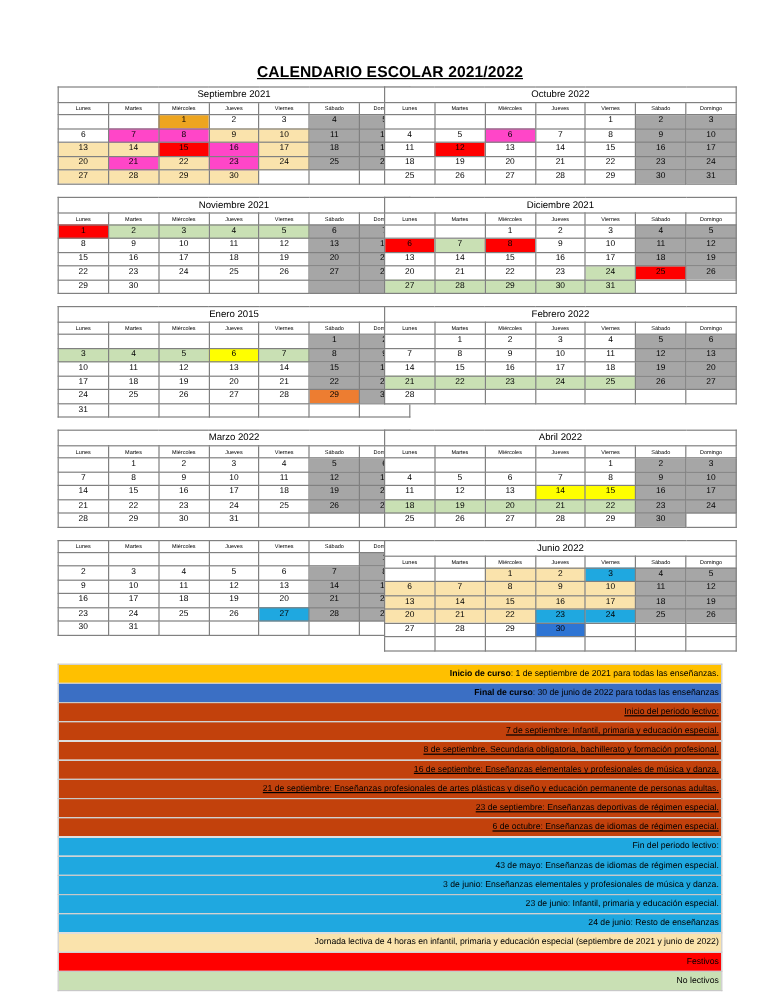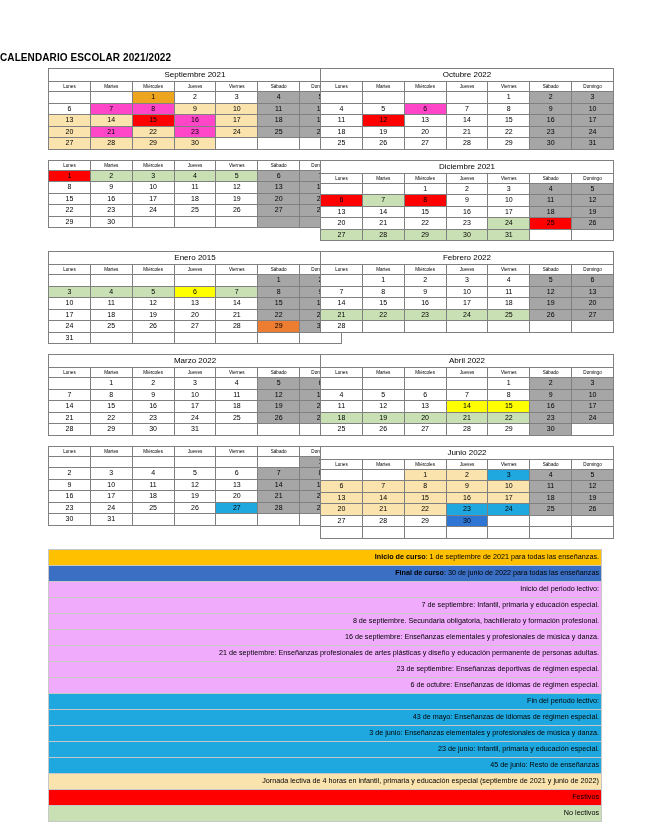--- a/index.html
+++ b/index.html
@@ -11,26 +11,28 @@
   }
   #page {
     width: 650px; height: 840px;
     position: relative;
     overflow: hidden;
     padding: 0;
   }
 
   
   .title {
-    font-size: 10px;
+    text-align: center;
+    font-size: 13px;
     font-weight: bold;
     color: #000;
     letter-spacing: 0.1px;
     padding-top: 52px;
     padding-bottom: 5px;
+    text-decoration: underline;
   }
 
   
   .cal-area {
     padding: 0 24px 0 48px;
   }
   .cal-row {
     display: flex;
     justify-content: flex-start;
     gap: 26px;
@@ -98,21 +100,21 @@
     line-height: 11.5px;
     height: 16px;
     padding: 0 2px 0 3px;
     color: #000;
     white-space: nowrap;
     overflow: hidden;
     text-align: right;
   }
   .lg-orange { background: #ffc000; color: #ffffff; }
   .lg-blue   { background: #3b6fc4; color: #ffffff; }
-  .lg-pink   { background: #f0abfc; color: #000000; }
+  .lg-pink   { background: #c2410c; color: #000000; text-decoration: underline; }
   .lg-cyan   { background: #1fa8e0; color: #000000; }
   .lg-tan    { background: #fae3ac; color: #000000; }
   .lg-red    { background: #ff0000; color: #ffffff; }
   .lg-green  { background: #c9e0b4; color: #000000; margin-left: 26px; }
   .legend td b { font-weight: bold; }
 </style>
 </head>
 <body>
 
 <div id="page">
@@ -250,20 +252,23 @@
               </tr>
             </tbody>
           </table>
         </div>
       </div>
       <div class="cal-row">
         <div class="cal-slot">
           <table class="cal">
             <thead>
               <tr>
+                <th class="month-title" colspan="7">Noviembre 2021</th>
+              </tr>
+              <tr>
                 <th class="dow">Lunes</th>
                 <th class="dow">Martes</th>
                 <th class="dow">Miércoles</th>
                 <th class="dow">Jueves</th>
                 <th class="dow">Viernes</th>
                 <th class="dow">Sábado</th>
                 <th class="dow">Domingo</th>
               </tr>
             </thead>
             <tbody>
@@ -838,21 +843,21 @@
         <tr>
           <td class="lg-cyan">43 de mayo: Enseñanzas de idiomas de régimen especial.</td>
         </tr>
         <tr>
           <td class="lg-cyan">3 de junio: Enseñanzas elementales y profesionales de música y danza.</td>
         </tr>
         <tr>
           <td class="lg-cyan">23 de junio: Infantil, primaria y educación especial.</td>
         </tr>
         <tr>
-          <td class="lg-cyan">45 de junio: Resto de enseñanzas</td>
+          <td class="lg-cyan">24 de junio: Resto de enseñanzas</td>
         </tr>
         <tr>
           <td class="lg-tan">Jornada lectiva de 4 horas en infantil, primaria y educación especial (septiembre de 2021 y junio de 2022)</td>
         </tr>
         <tr>
           <td class="lg-red">Festivos</td>
         </tr>
         <tr>
           <td class="lg-green">No lectivos</td>
         </tr>

